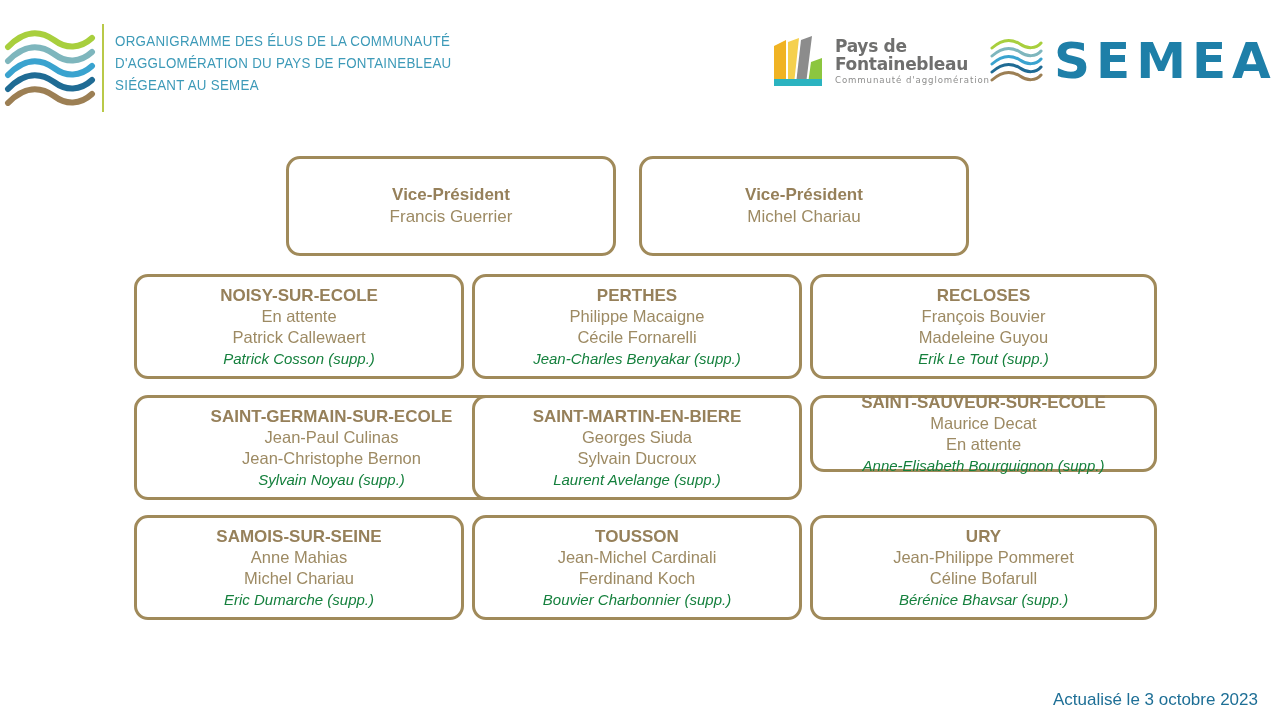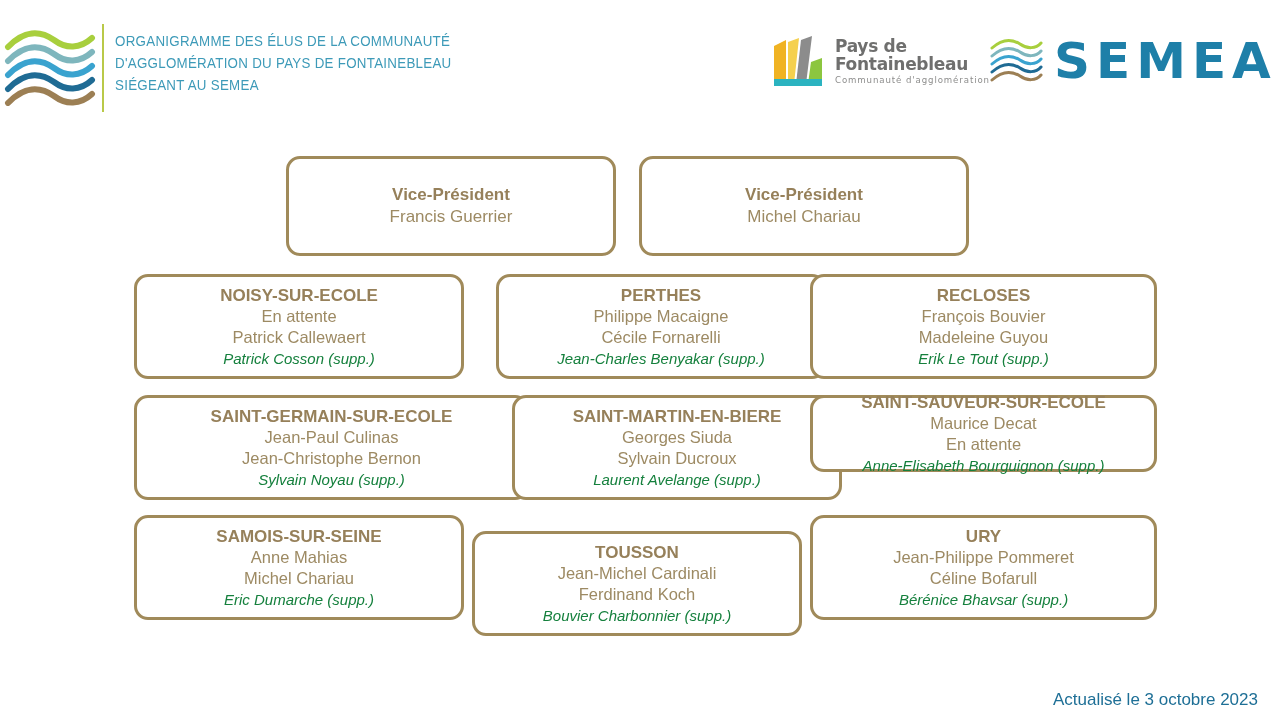--- a/index.html
+++ b/index.html
@@ -210,63 +210,63 @@
   <div class="member">Michel Chariau</div>
 </div>
 
 <div class="node" style="left:134px; top:274px; width:330px; height:105px;">
   <div class="title">NOISY-SUR-ECOLE</div>
   <div class="member">En attente</div>
   <div class="member">Patrick Callewaert</div>
   <div class="supp">Patrick Cosson (supp.)</div>
 </div>
 
-<div class="node" style="left:472px; top:274px; width:330px; height:105px;margin-left:24px;">
+<div class="node" style="left:472px; top:274px; width:330px; height:105px;">
   <div class="title">PERTHES</div>
   <div class="member">Philippe Macaigne</div>
   <div class="member">Cécile Fornarelli</div>
   <div class="supp">Jean-Charles Benyakar  (supp.)</div>
 </div>
 
 <div class="node" style="left:810px; top:274px; width:347px; height:105px;">
   <div class="title">RECLOSES</div>
   <div class="member">François Bouvier</div>
   <div class="member">Madeleine Guyou</div>
   <div class="supp">Erik Le Tout (supp.)</div>
 </div>
 
 <div class="node" style="left:134px; top:395px; width:395px; height:105px;">
   <div class="title">SAINT-GERMAIN-SUR-ECOLE</div>
   <div class="member">Jean-Paul Culinas</div>
   <div class="member">Jean-Christophe Bernon</div>
   <div class="supp">Sylvain Noyau (supp.)</div>
 </div>
 
-<div class="node" style="left:472px; top:395px; width:330px; height:105px;margin-left:40px;">
+<div class="node" style="left:472px; top:395px; width:330px; height:105px;">
   <div class="title">SAINT-MARTIN-EN-BIERE</div>
   <div class="member">Georges Siuda</div>
   <div class="member">Sylvain Ducroux</div>
   <div class="supp">Laurent Avelange (supp.)</div>
 </div>
 
 <div class="node" style="left:810px; top:395px; width:347px; height:77px;">
   <div class="title">SAINT-SAUVEUR-SUR-ECOLE</div>
   <div class="member">Maurice Decat</div>
   <div class="member">En attente</div>
   <div class="supp">Anne-Elisabeth Bourguignon (supp.)</div>
 </div>
 
 <div class="node" style="left:134px; top:515px; width:330px; height:105px;">
   <div class="title">SAMOIS-SUR-SEINE</div>
   <div class="member">Anne Mahias</div>
   <div class="member">Michel Chariau</div>
   <div class="supp">Eric Dumarche (supp.)</div>
 </div>
 
-<div class="node" style="left:472px; top:515px; width:330px; height:105px;margin-top:16px;">
+<div class="node" style="left:472px; top:515px; width:330px; height:105px;">
   <div class="title">TOUSSON</div>
   <div class="member">Jean-Michel Cardinali</div>
   <div class="member">Ferdinand Koch</div>
   <div class="supp">Bouvier Charbonnier (supp.)</div>
 </div>
 
 <div class="node" style="left:810px; top:515px; width:347px; height:105px;">
   <div class="title">URY</div>
   <div class="member">Jean-Philippe Pommeret</div>
   <div class="member">Céline Bofarull</div>

